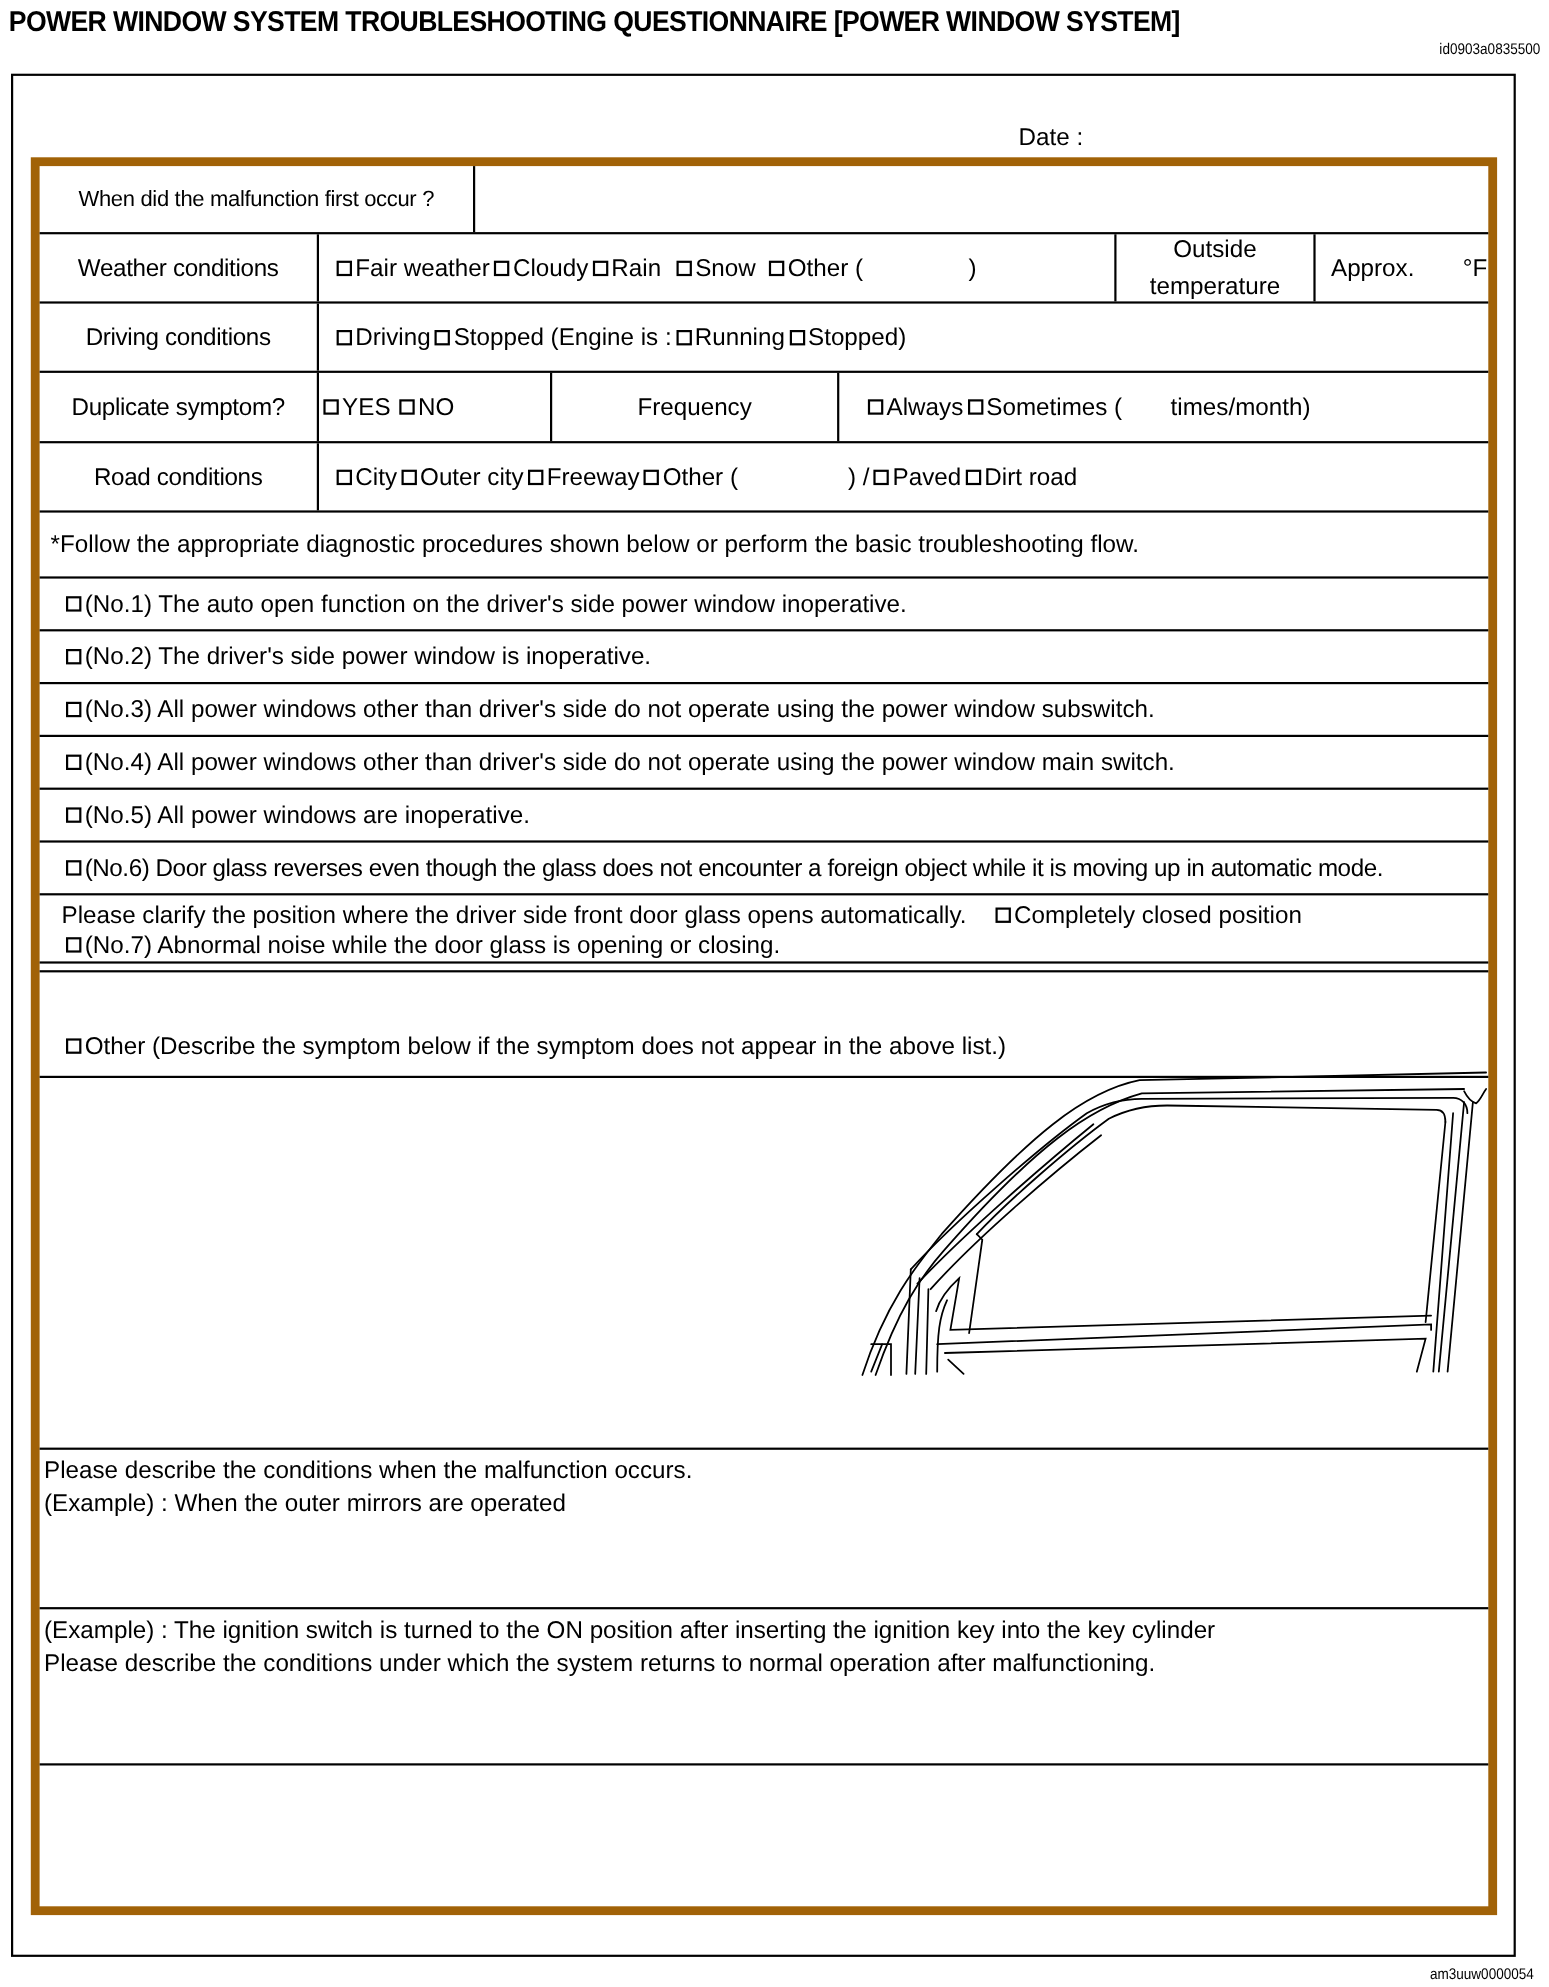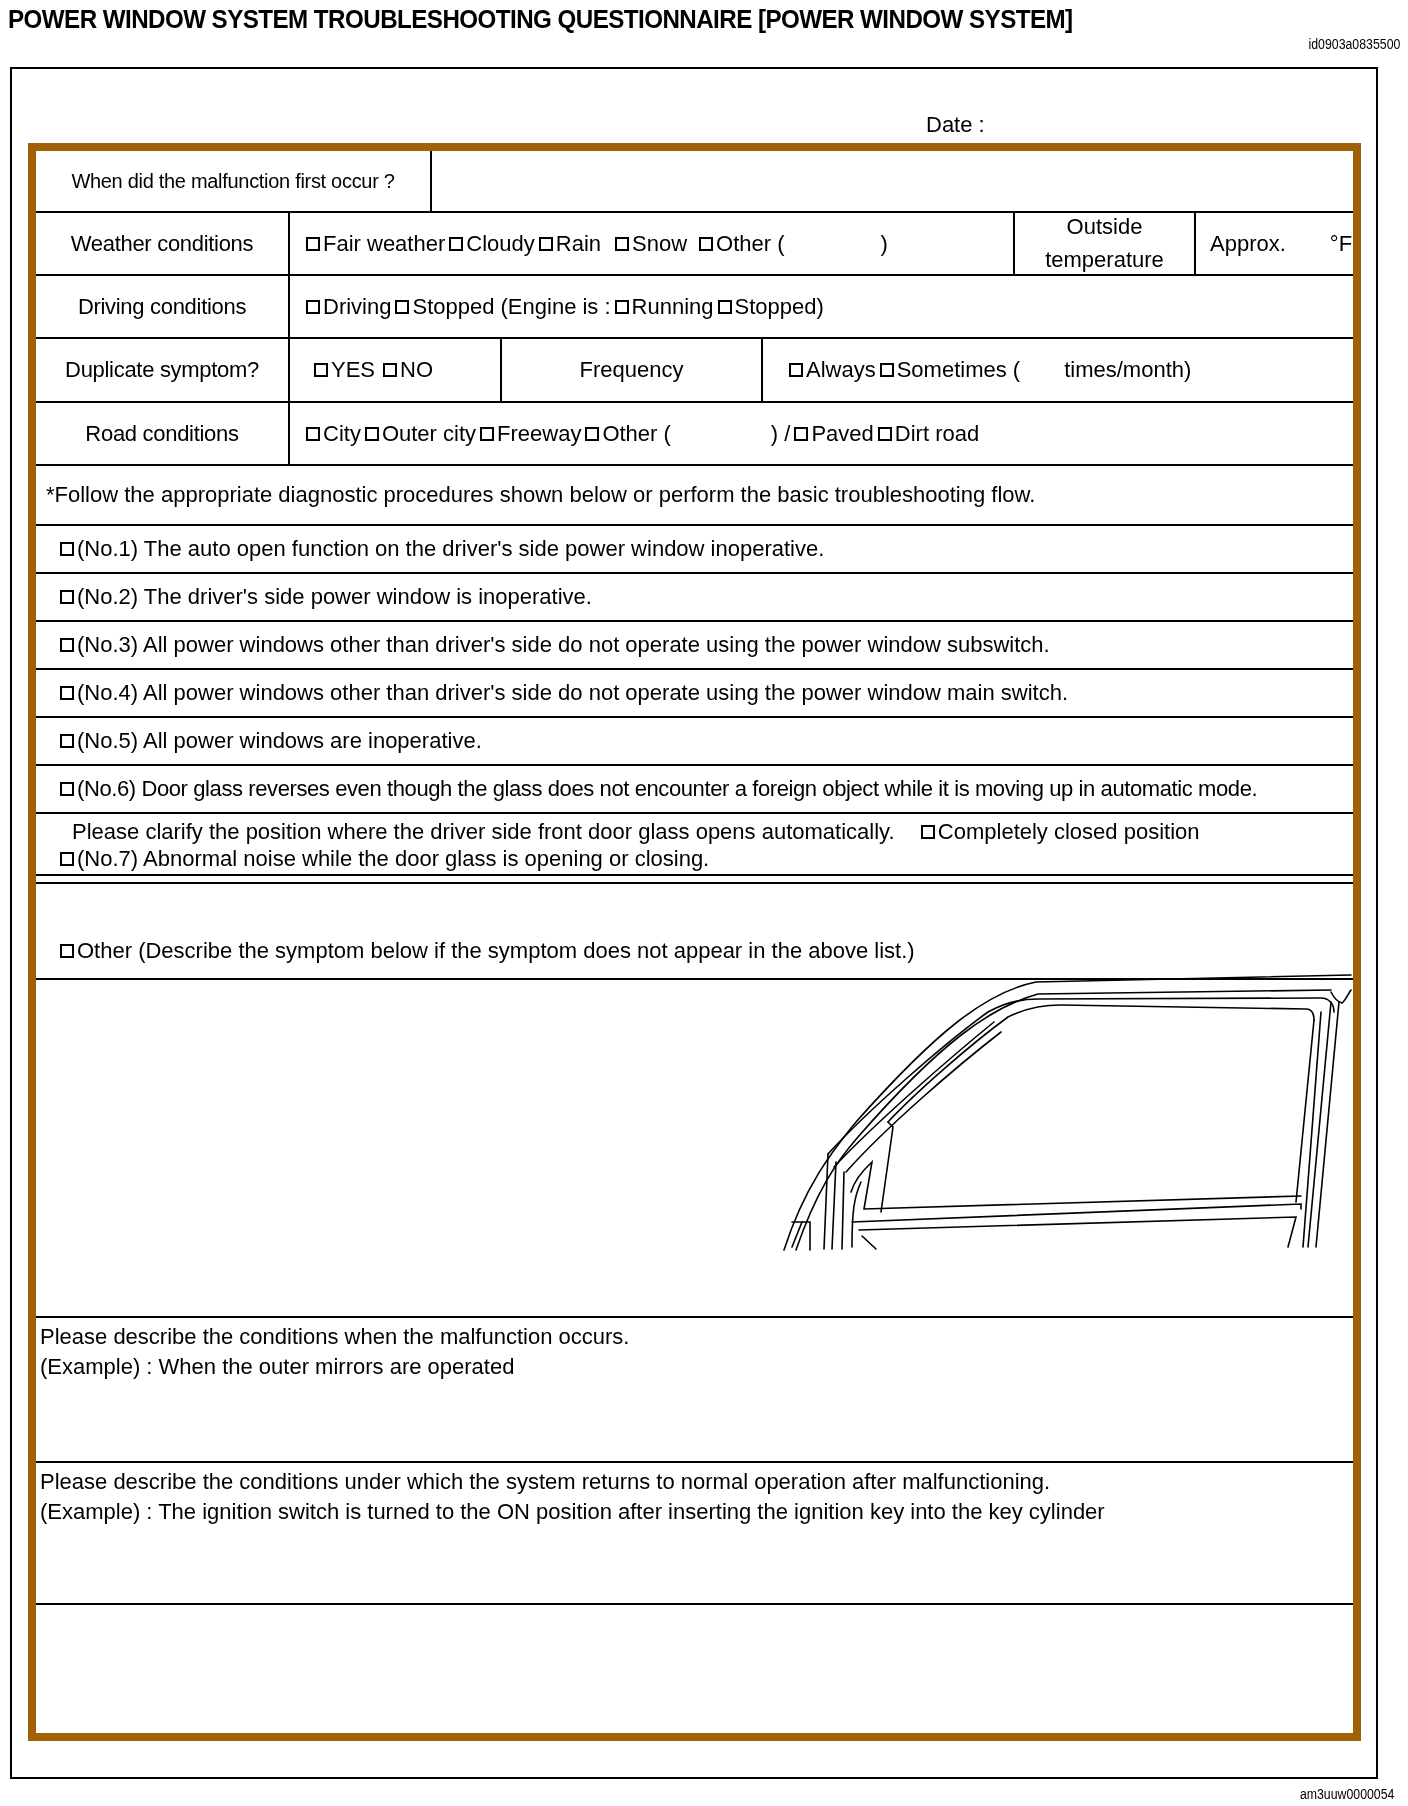--- a/index.html
+++ b/index.html
@@ -132,21 +132,21 @@
           <span class="cb"></span>
           <span>Stopped)</span>
         </span>
     </div>
   </div>
 
   <div class="row" style="top:188px;height:64px;">
     <div class="cell center" style="left:0;width:252px;">
       <span class="txt">Duplicate symptom?</span>
     </div>
-    <div class="cell vl" style="left:252px;width:212px;padding-left:20px;">
+    <div class="cell vl" style="left:252px;width:212px;padding-left:0;">
       <span class="opt">
           <span class="cb"></span>
           <span>YES</span>
         </span>
       <span class="gap" style="width:4px"></span>
       <span class="opt">
           <span class="cb"></span>
           <span>NO</span>
         </span>
     </div>
@@ -250,21 +250,21 @@
   <div class="row" style="top:615px;height:48px;">
     <div class="cell" style="left:20px;right:0;letter-spacing:-0.4px;">
         <span class="opt">
           <span class="cb"></span>
           <span>(No.6) Door glass reverses even though the glass does not encounter a foreign object while it is moving up in automatic mode.</span>
         </span>
       </div>
   </div>
 
   <div class="row" style="top:663px;height:62px;">
-    <div style="position:absolute;left:20px;top:4px;font-size:22px;line-height:28px;white-space:nowrap;margin-left:16px;">
+    <div style="position:absolute;left:20px;top:4px;font-size:22px;line-height:28px;white-space:nowrap;">
       <div>
         <span>Please clarify the position where the driver side front door glass opens automatically.</span>
         <span class="gap" style="width:10px"></span>
         <span class="opt">
             <span class="cb"></span>
             <span>Completely closed position</span>
           </span>
       </div>
     </div>
   </div>
@@ -321,21 +321,21 @@
 
   <div class="row" style="top:1167px;height:145px;">
     <div class="block-text">
       <div>Please describe the conditions when the malfunction occurs.</div>
       <div>(Example) : When the outer mirrors are operated</div>
     </div>
   </div>
 
   <div class="row" style="top:1312px;height:142px;">
     <div class="block-text">
+      <div>(Example) : The ignition switch is turned to the ON position after inserting the ignition key into the key cylinder</div>
       <div>Please describe the conditions under which the system returns to normal operation after malfunctioning.</div>
-      <div>(Example) : The ignition switch is turned to the ON position after inserting the ignition key into the key cylinder</div>
     </div>
   </div>
 
   <div class="row last" style="top:1454px;bottom:0;"></div>
 </div>
 
 <div class="fig-id">am3uuw0000054</div>
 
 </body></html>

